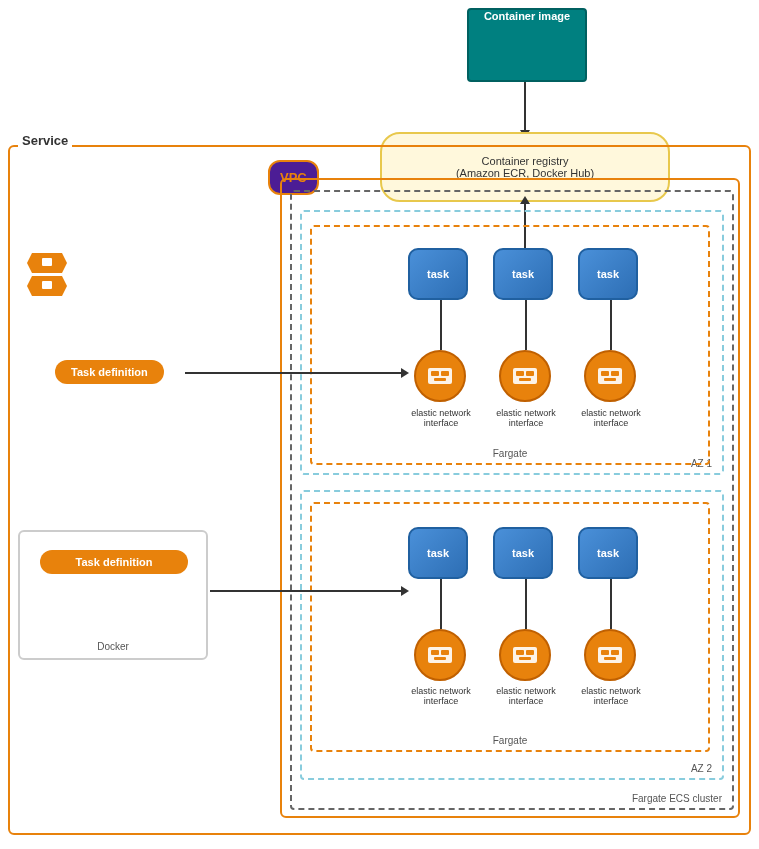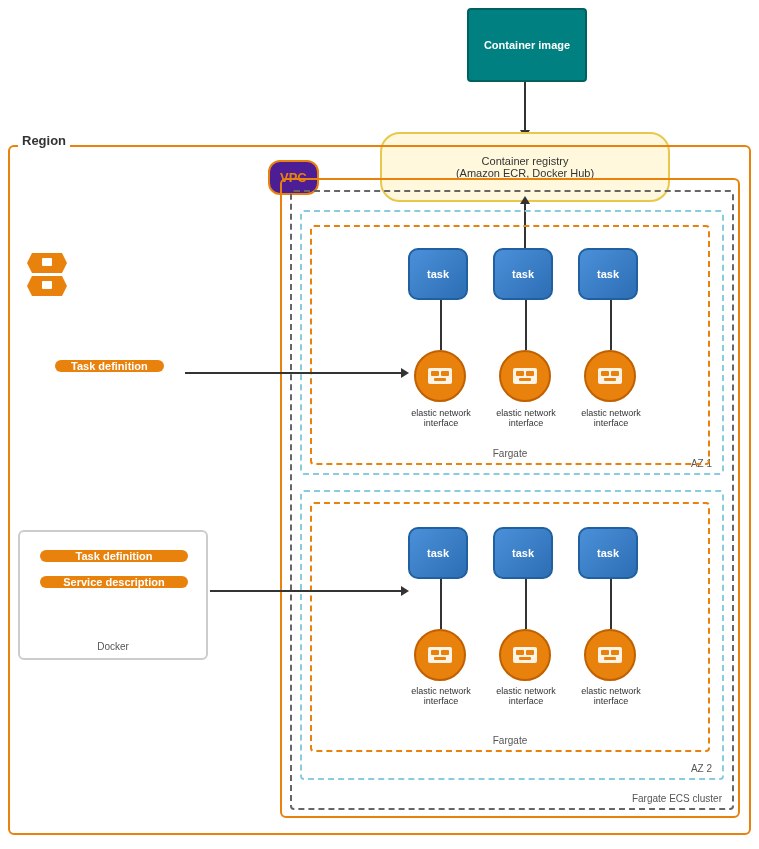--- a/index.html
+++ b/index.html
@@ -38,21 +38,21 @@
     .container-image-box {
       position: absolute;
       top: 8px;
       left: 467px;
       width: 120px;
       height: 74px;
       background: #008080;
       border: 2px solid #006060;
       border-radius: 4px;
       display: flex;
-      align-items: center;
+      align-items: flex-start;
       justify-content: center;
       text-align: center;
       color: #fff;
       font-size: 11px;
       font-weight: bold;
     }
 
     
     .arrow-down-top {
       position: absolute;
@@ -269,21 +269,21 @@
     }
 
     
     .task-def-btn {
       position: absolute;
       background: #e8820c;
       border-radius: 20px;
       color: #fff;
       font-size: 11px;
       font-weight: bold;
-      padding: 0 16px;
+      padding: 6px 16px;
       text-align: center;
     }
 
     
     .service-box {
       position: absolute;
       top: 530px;
       left: 18px;
       width: 190px;
       height: 130px;
@@ -356,21 +356,21 @@
 </div>
 
 <div class="arrow-down-top"></div>
 
 <div class="container-registry-box">
   <span style="white-space:pre-line;">Container registry
 (Amazon ECR, Docker Hub)</span>
 </div>
 
 <div class="region-container">
-  <span class="region-label">Region</span>
+  <span class="region-label">Service</span>
 </div>
 
 <div class="vpc-label">VPC</div>
 
 <div class="vpc-container"></div>
 
 <div class="arrow-registry-to-ecs"></div>
 
 <div class="ecs-cluster-box">
   <span class="ecs-cluster-label">Fargate ECS cluster</span>
@@ -499,23 +499,20 @@
 <div class="task-def-btn" style="top:360px; left:55px;">
   <span>Task definition</span>
 </div>
 
 <div class="arrow-right" style="top:372px; left:185px; width:218px;"></div>
 
 <div class="service-box">
   <div class="task-def-btn" style="position:relative; top:18px; left:20px; width:148px;">
     <span>Task definition</span>
   </div>
-  <div class="task-def-btn" style="position:relative; top:32px; left:20px; width:148px;">
-    <span>Service description</span>
-  </div>
   <span class="service-label">Docker</span>
 </div>
 
 <div class="arrow-right" style="top:590px; left:210px; width:193px;"></div>
 
 <svg class="ecs-icon" viewBox="0 0 50 60" xmlns="http://www.w3.org/2000/svg">
   <polygon points="10,5 40,5 45,15 40,25 10,25 5,15" fill="#e8820c"></polygon>
   <polygon points="10,28 40,28 45,38 40,48 10,48 5,38" fill="#e8820c"></polygon>
   <rect x="20" y="10" width="10" height="8" rx="1" fill="white"></rect>
   <rect x="20" y="33" width="10" height="8" rx="1" fill="white"></rect>

